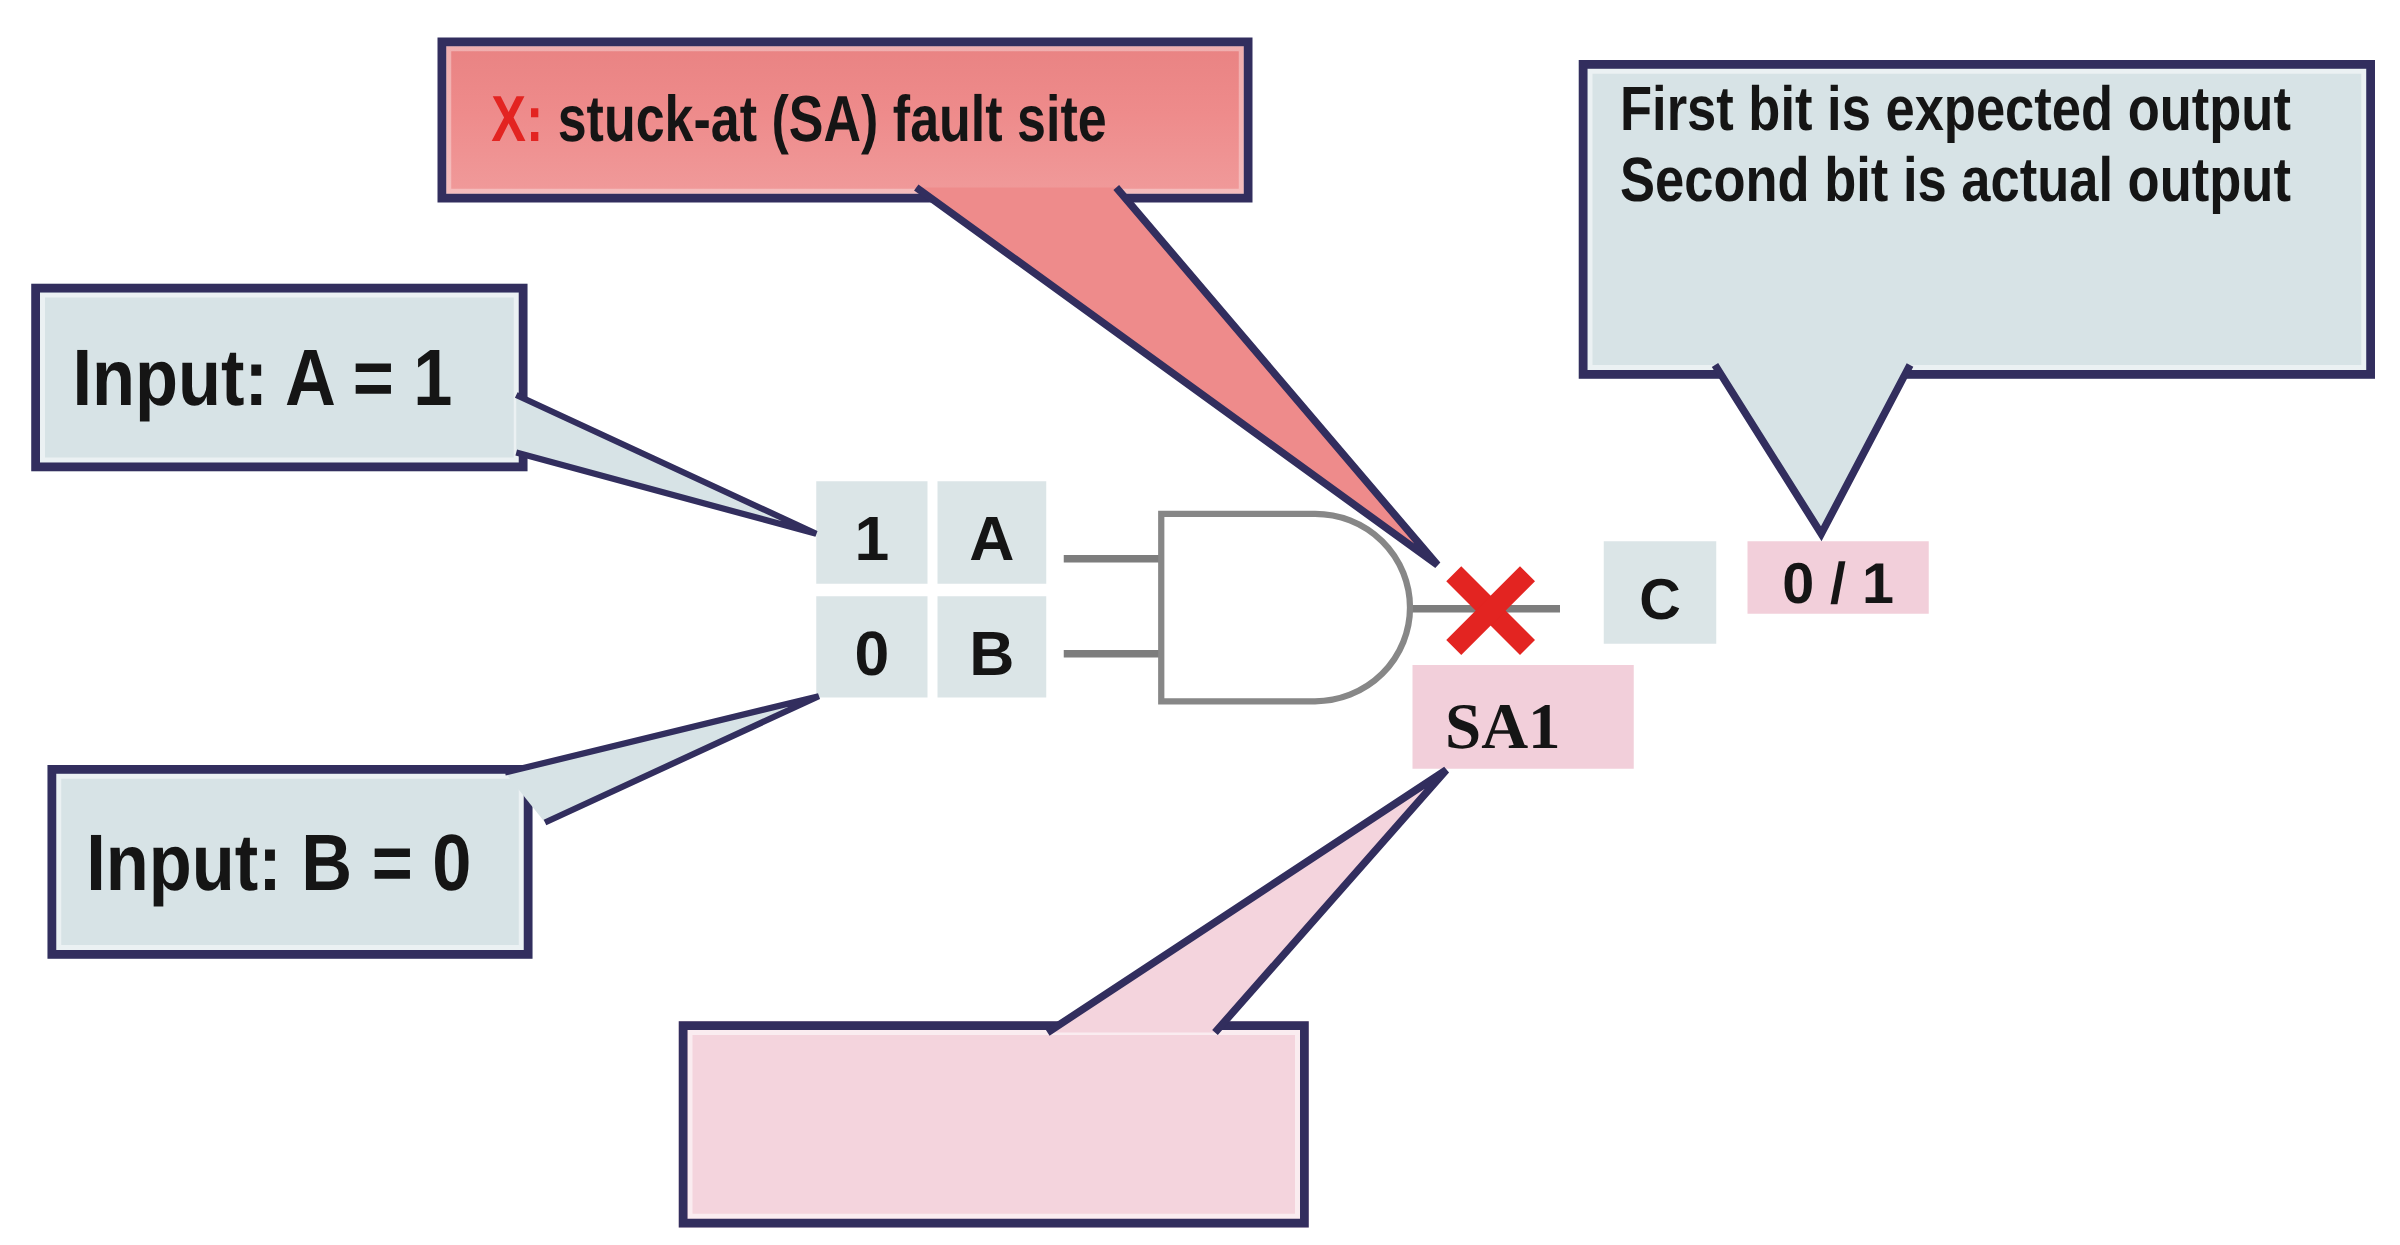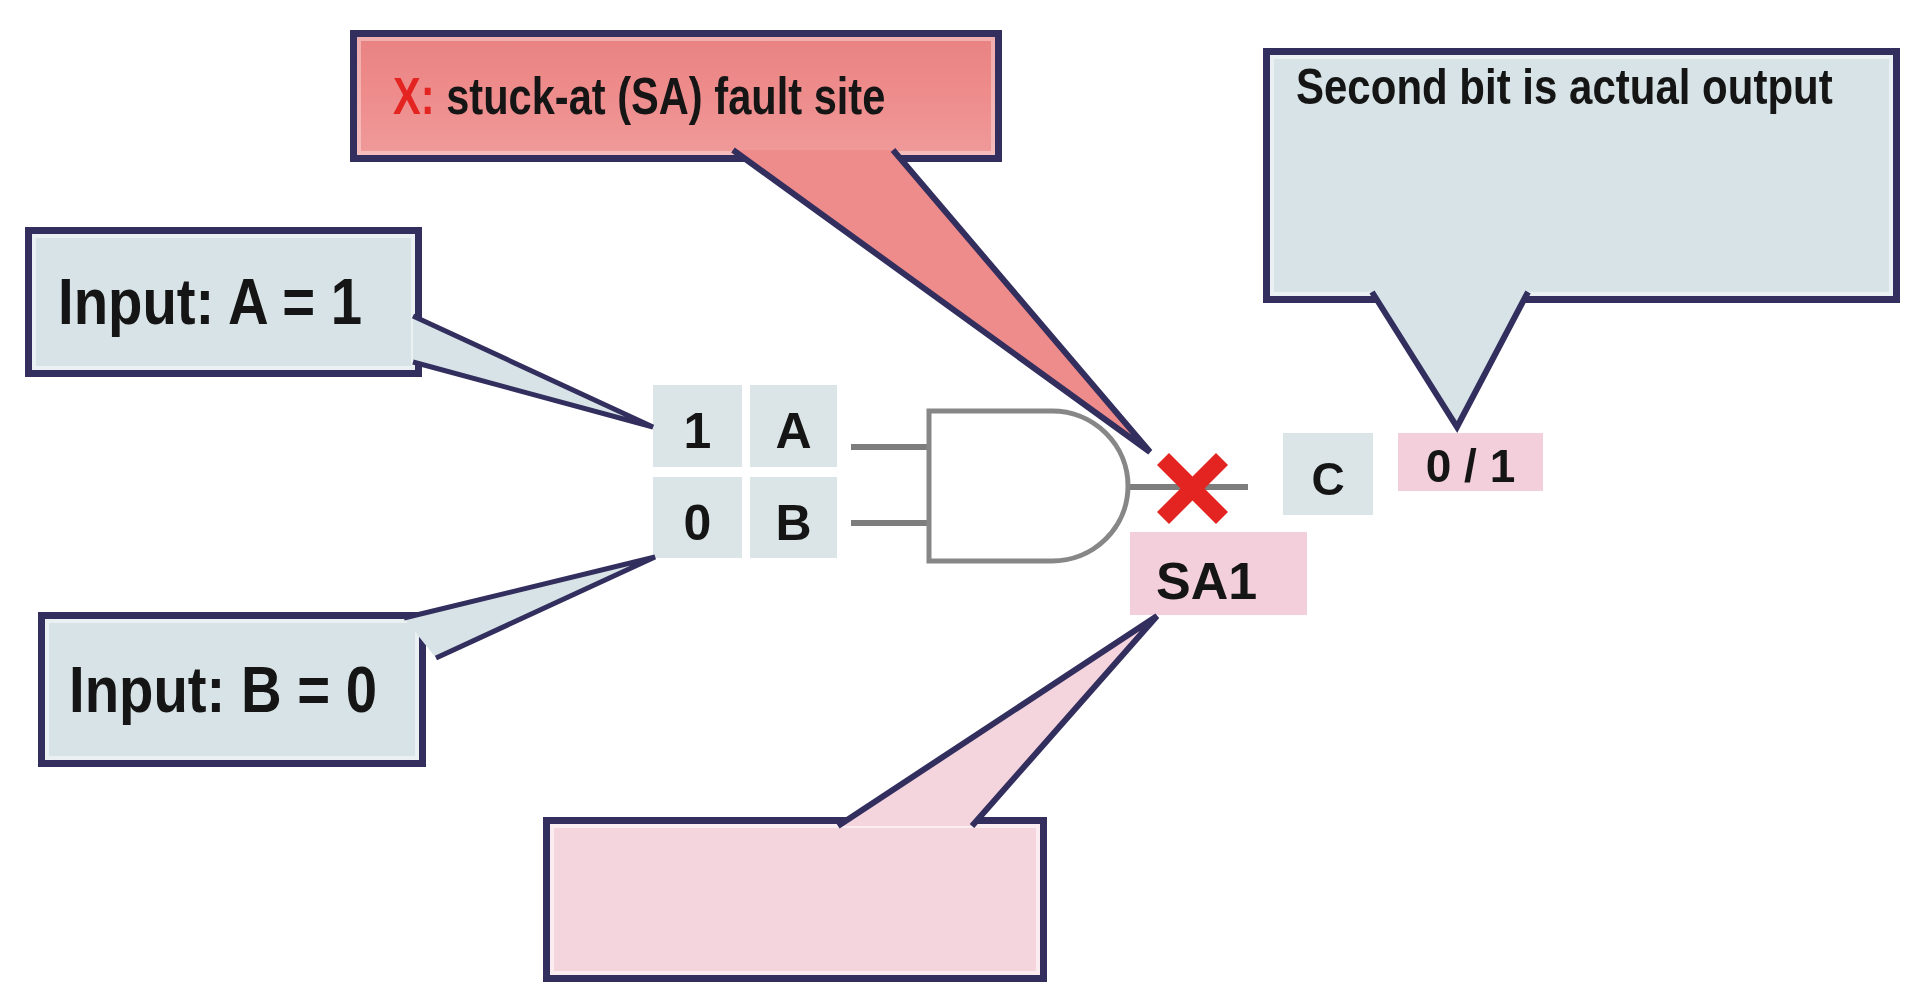--- a/index.html
+++ b/index.html
@@ -47,39 +47,40 @@
   #output-callout .l2{font-size:50px;line-height:57px;}
   #output-callout .l2 .squeeze{transform:scaleX(0.84);}
   #fault-type-callout{left:543px;top:817px;width:504px;height:165px;padding-left:26px;font-size:47px;line-height:54px;}
   #fault-type-callout .squeeze{transform:scaleX(0.88);}
   #chip-in-a-val{left:653px;top:385px;width:89px;height:82px;padding-top:10px;}
   #chip-in-a-lab{left:750px;top:385px;width:87px;height:82px;padding-top:10px;}
   #chip-in-b-val{left:653px;top:477px;width:89px;height:81px;padding-top:10px;}
   #chip-in-b-lab{left:750px;top:477px;width:87px;height:81px;padding-top:10px;}
   #chip-out-lab{left:1283px;top:433px;width:90px;height:82px;padding-top:10px;font-size:46px;}
   #chip-out-val{left:1398px;top:433px;width:145px;height:58px;padding-top:8px;font-size:46px;}
-  #chip-fault{left:1130px;top:532px;width:177px;height:83px;justify-content:flex-start;align-items:flex-end;padding:2px 0 4px 26px;font-size:52px;}
+  #chip-fault{left:1130px;top:532px;width:177px;height:83px;justify-content:flex-start;align-items:flex-end;padding:2px 0 4px 26px;font-size:52px;font-family:Liberation Serif, serif;}
   #overlay{position:absolute;left:0;top:0;z-index:2;pointer-events:none;}
 </style>
 </head>
 <body>
 
 <div class="callout blue" id="input-a-callout">
   <span class="squeeze">Input: A = 1</span>
 </div>
 
 <div class="callout blue" id="input-b-callout">
   <span class="squeeze">Input: B = 0</span>
 </div>
 
 <div class="callout salmon" id="fault-site-callout">
   <span class="squeeze"><span class="hl">X:</span><span> stuck-at (SA) fault site</span></span>
 </div>
 
 <div class="callout blue" id="output-callout">
+  <div class="l2"><span class="squeeze">First bit is expected output</span></div>
   <div class="l2"><span class="squeeze">Second bit is actual output</span></div>
 </div>
 
 <div class="callout pink" id="fault-type-callout">
 </div>
 
 <div class="chip blue" id="chip-in-a-val">1</div>
 <div class="chip blue" id="chip-in-a-lab">A</div>
 <div class="chip blue" id="chip-in-b-val">0</div>
 <div class="chip blue" id="chip-in-b-lab">B</div>

